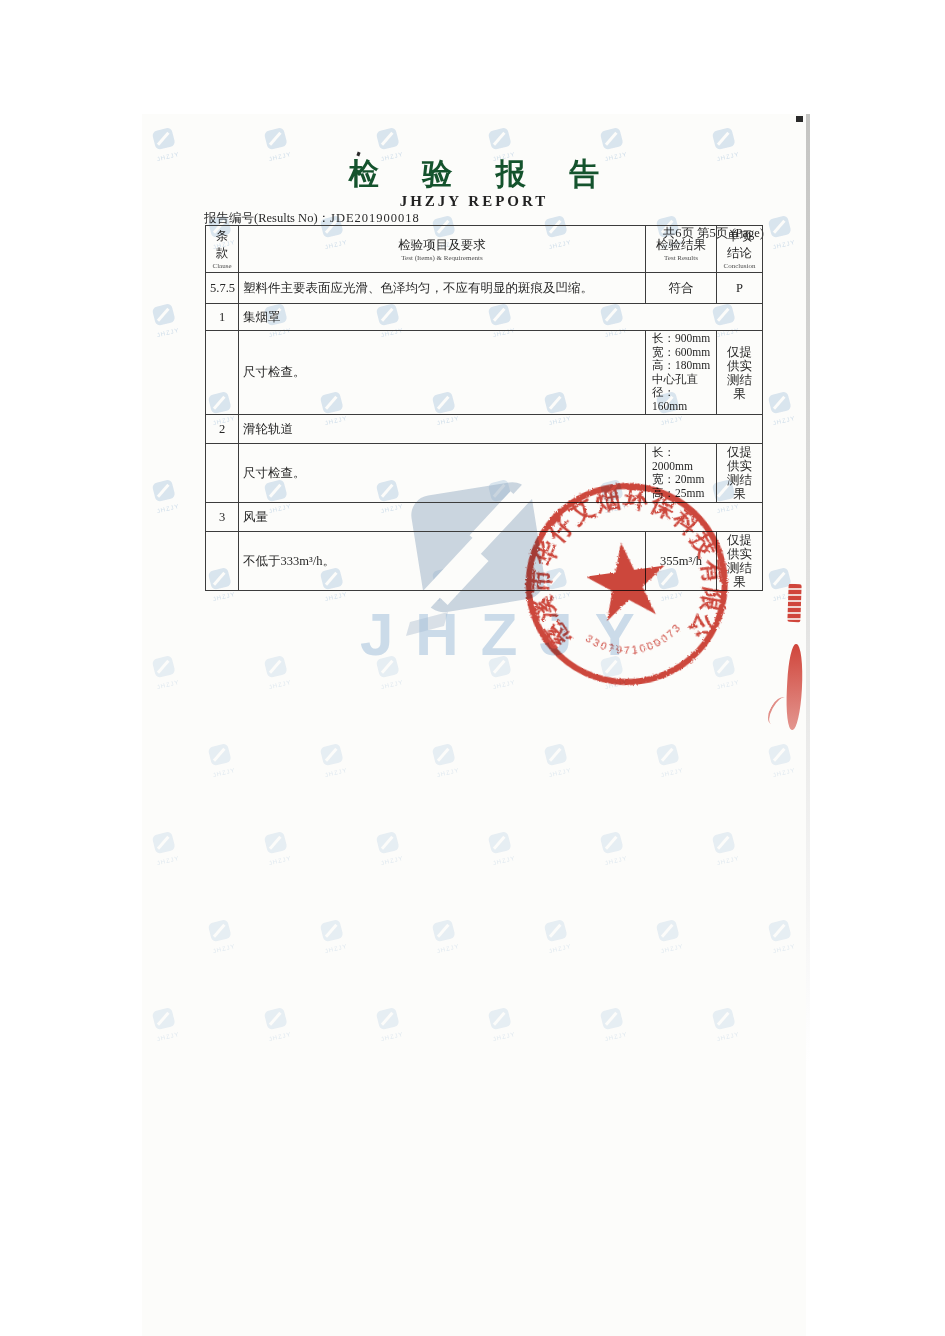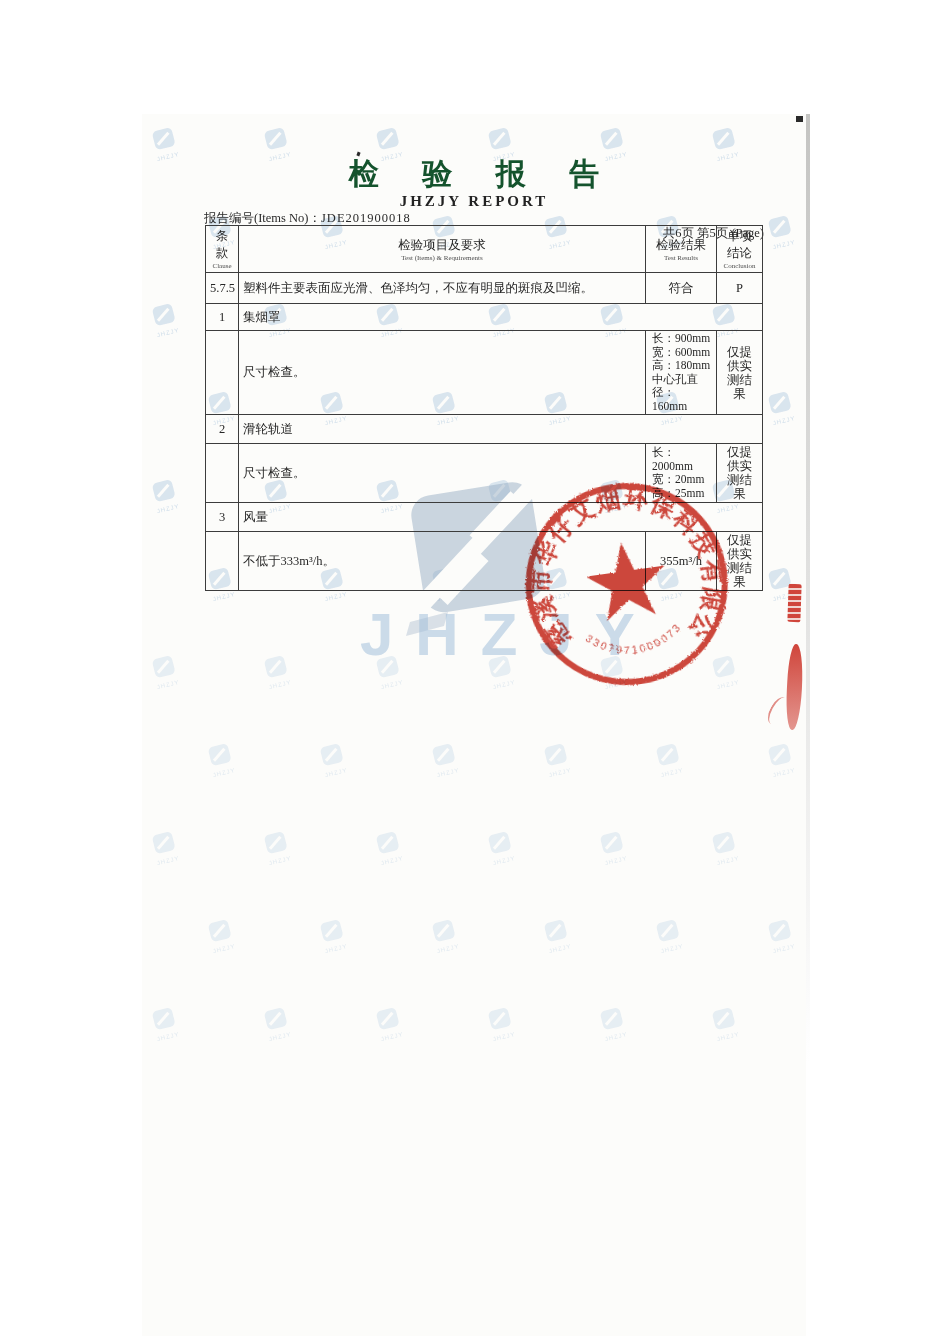--- a/index.html
+++ b/index.html
@@ -357,21 +357,21 @@
       <polygon points="10,148 48,138 44,152 6,162" fill="rgba(152,173,196,0.35)"></polygon>
     </svg>
   </div>
   <div class="wm-word">JHZJY</div>
 
   <div class="doc">
     <div class="title-cn">检 验 报 告</div>
     <div class="title-en">JHZJY REPORT</div>
 
     <div class="report-line">
-      <span>报告编号(Items No)：</span><span class="rn-val">JDE201900018</span>
+      <span>报告编号(Results No)：</span><span class="rn-val">JDE201900018</span>
       <span class="pages">共6页 第5页 (Page)</span>
     </div>
 
     <table class="report">
       <colgroup>
           <col style="width:33px">
           <col style="width:407px">
           <col style="width:71px">
           <col style="width:46px">
         </colgroup>

